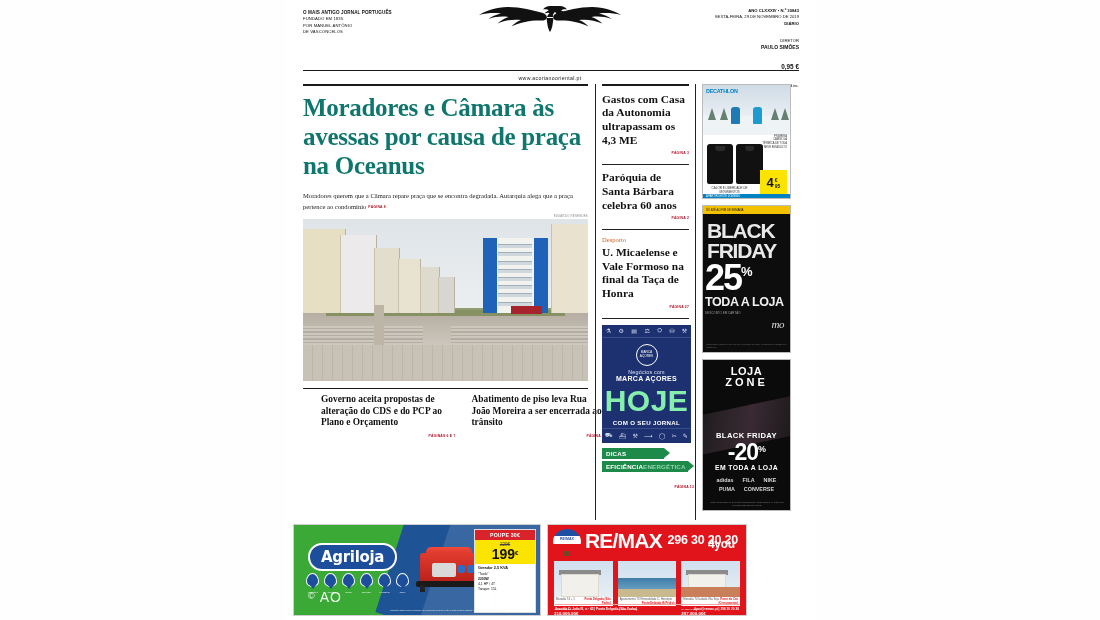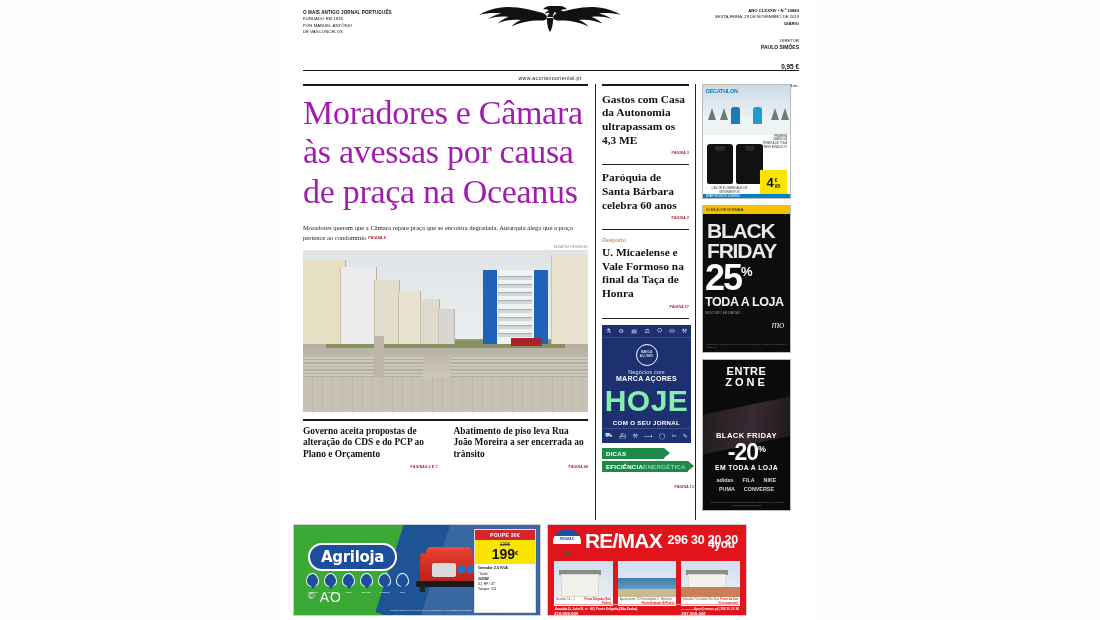--- a/index.html
+++ b/index.html
@@ -93,24 +93,24 @@
   }
   .col-main { width: 292px; position: relative; padding-right: 7px; }
   .col-mid  { width: 101px; position: relative; padding: 0 6px;
               border-left: .8px solid #222; border-right: .8px solid #222; }
   .col-ads  { width: 101px; position: relative; padding-left: 6px; }
 
   
   .topline { height: 1.6px; background: #1a1a1a; margin-bottom: 7px; }
   .headline {
     font-family: "Liberation Serif", serif;
-    font-weight: normal;
-    font-size: 34px;
+    font-weight: bold;
+    font-size: 25px;
     line-height: 1.17;
-    color: #a21caf;
+    color: #0f766e;
     letter-spacing: -.3px;
   }
   .standfirst {
     margin-top: 11px;
     font-family: "Liberation Serif", serif;
     font-size: 6.6px;
     line-height: 1.55;
     color: #1a1a1a;
   }
   .pgref {
@@ -166,21 +166,21 @@
   .pillar { position:absolute; left:25%; bottom:20%; width:3.5%; height:27%;
             background:#bdb6a6; }
   .pave { position:absolute; left:0; bottom:0; width:100%; height:22%;
           background: repeating-linear-gradient(90deg,#c8c2b6 0 9px,#bdb7ab 9px 10px),
                       repeating-linear-gradient(#c6c0b4 0 7px,#b8b2a6 7px 8px); }
   .shop { position:absolute; left:73%; bottom:41%; width:11%; height:5%;
           background:#a8242c; }
 
   
   .teaser-rule { height:1.2px; background:#1a1a1a; margin:7px 0 5px 0; width:285px;}
-  .teasers { display:flex; width:285px; }
+  .teasers { display:flex; width:285px;margin-left:18px; }
   .teaser { width:50%; padding-right:8px; position:relative; }
   .teaser.t2 { padding-left:8px; padding-right:0; }
   .teaser h3 {
     font-family:"Liberation Serif", serif;
     font-weight:bold; font-size:9.4px; line-height:1.24; color:#111;
   }
   .teaser .pgref { display:block; text-align:right; margin-top:5px; }
 
   
   .mid-item { padding-bottom: 5px; }
@@ -681,21 +681,21 @@
           </div>
           <div class="bf-loja">TODA A LOJA</div>
           <div class="bf-fine">DESCONTO EM CARTÃO</div>
         </div>
         <div class="bf-mo">mo</div>
         <div class="bf-foot">Campanha válida de 28 a 30 de novembro de 2019. Desconto creditado em cartão Mo.</div>
       </div>
 
       <div class="ad ad-sz">
         <div class="sz-logo">
-          <span>ENTRE</span>
+          <span>LOJA</span>
           <span class="l2">ZONE</span>
         </div>
         <div class="sz-diag"></div>
         <div class="sz-bf">BLACK FRIDAY</div>
         <div class="sz-20">
           <span>-20</span><sup>%</sup>
         </div>
         <div class="sz-toda">EM TODA A LOJA</div>
         <div class="sz-brands">
           <div class="sz-row">

